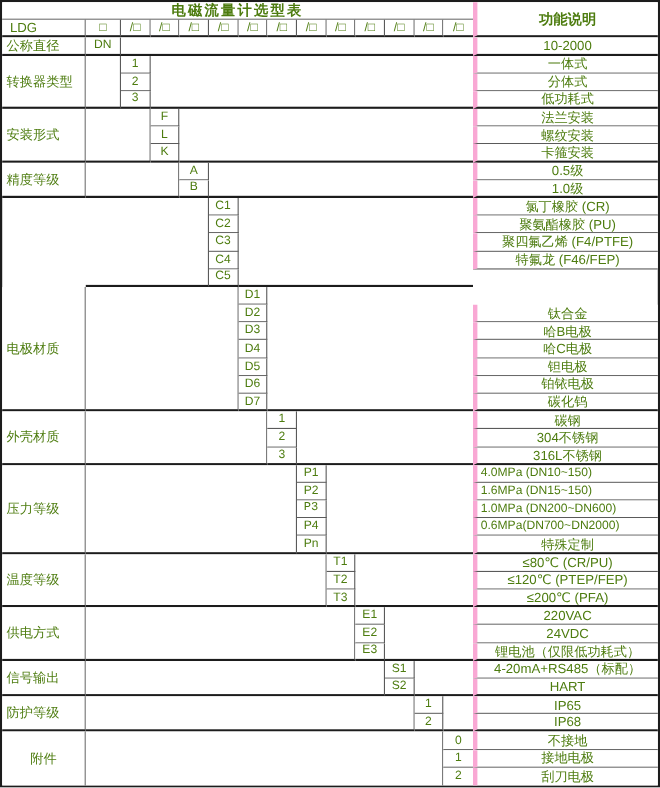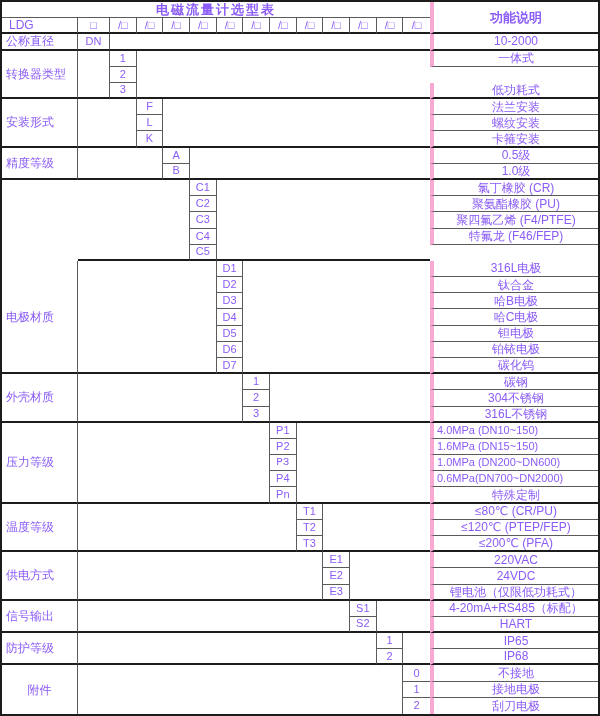--- a/index.html
+++ b/index.html
@@ -2,21 +2,21 @@
 <html><head>
 <meta charset="utf-8">
 <style>
   * { box-sizing: border-box; margin: 0; padding: 0; }
   html, body { background: #ffffff; }
   body { font-family: "Liberation Sans", "DejaVu Sans", sans-serif; }
   #grid {
     width: 600px; height: 716px;
     border: 2px solid #1c1c1c;
     background: #ffffff;
-    color: #8b5cf6;
+    color: #4d7c0f;
     display: grid;
     grid-template-columns: 76px 32px repeat(12, 1fr) 168px;
     grid-template-rows: repeat(44, 1fr);
   }
   .cell {
     display: flex; align-items: center; justify-content: center;
     border-right: 1px solid #5a5a5a;
     border-bottom: 1px solid #5a5a5a;
     font-size: 12px; line-height: 1;
     white-space: nowrap; overflow: hidden;
@@ -59,20 +59,21 @@
     <div class="cell label thick" style="grid-area: 3 / 1 / 4 / 2;">公称直径</div>
     <div class="cell thick no-right" style="grid-area: 3 / 3 / 4 / 15;"></div>
     <div class="cell code thick" style="grid-area: 3 / 2 / 4 / 3;">DN</div>
     <div class="cell func thick" style="grid-area: 3 / 15 / 4 / 16;">10-2000</div>
     <div class="cell label thick" style="grid-area: 4 / 1 / 7 / 2;">转换器类型</div>
     <div class="cell thick" style="grid-area: 4 / 2 / 7 / 3;"></div>
     <div class="cell thick no-right" style="grid-area: 4 / 4 / 7 / 15;"></div>
     <div class="cell code" style="grid-area: 4 / 3 / 5 / 4;">1</div>
     <div class="cell func" style="grid-area: 4 / 15 / 5 / 16;">一体式</div>
     <div class="cell code" style="grid-area: 5 / 3 / 6 / 4;">2</div>
+    <div class="cell func" style="grid-area: 5 / 15 / 6 / 16;">分体式</div>
     <div class="cell code thick" style="grid-area: 6 / 3 / 7 / 4;">3</div>
     <div class="cell func thick" style="grid-area: 6 / 15 / 7 / 16;">低功耗式</div>
     <div class="cell label thick" style="grid-area: 7 / 1 / 10 / 2;">安装形式</div>
     <div class="cell thick" style="grid-area: 7 / 2 / 10 / 4;"></div>
     <div class="cell thick no-right" style="grid-area: 7 / 5 / 10 / 15;"></div>
     <div class="cell code" style="grid-area: 7 / 4 / 8 / 5;">F</div>
     <div class="cell func" style="grid-area: 7 / 15 / 8 / 16;">法兰安装</div>
     <div class="cell code" style="grid-area: 8 / 4 / 9 / 5;">L</div>
     <div class="cell func" style="grid-area: 8 / 15 / 9 / 16;">螺纹安装</div>
     <div class="cell code thick" style="grid-area: 9 / 4 / 10 / 5;">K</div>
@@ -92,21 +93,20 @@
     <div class="cell func" style="grid-area: 13 / 15 / 14 / 16;">聚氨酯橡胶 (PU)</div>
     <div class="cell code" style="grid-area: 14 / 6 / 15 / 7;">C3</div>
     <div class="cell func" style="grid-area: 14 / 15 / 15 / 16;">聚四氟乙烯 (F4/PTFE)</div>
     <div class="cell code" style="grid-area: 15 / 6 / 16 / 7;">C4</div>
     <div class="cell func" style="grid-area: 15 / 15 / 16 / 16;">特氟龙 (F46/FEP)</div>
     <div class="cell code thick" style="grid-area: 16 / 6 / 17 / 7;">C5</div>
     <div class="cell label thick" style="grid-area: 17 / 1 / 24 / 2;">电极材质</div>
     <div class="cell thick" style="grid-area: 17 / 2 / 24 / 7;"></div>
     <div class="cell thick no-right" style="grid-area: 17 / 8 / 24 / 15;"></div>
     <div class="cell code" style="grid-area: 17 / 7 / 18 / 8;">D1</div>
-    <div class="cell func" style="grid-area: 17 / 15 / 18 / 16;">316L电极</div>
     <div class="cell code" style="grid-area: 18 / 7 / 19 / 8;">D2</div>
     <div class="cell func" style="grid-area: 18 / 15 / 19 / 16;">钛合金</div>
     <div class="cell code" style="grid-area: 19 / 7 / 20 / 8;">D3</div>
     <div class="cell func" style="grid-area: 19 / 15 / 20 / 16;">哈B电极</div>
     <div class="cell code" style="grid-area: 20 / 7 / 21 / 8;">D4</div>
     <div class="cell func" style="grid-area: 20 / 15 / 21 / 16;">哈C电极</div>
     <div class="cell code" style="grid-area: 21 / 7 / 22 / 8;">D5</div>
     <div class="cell func" style="grid-area: 21 / 15 / 22 / 16;">钽电极</div>
     <div class="cell code" style="grid-area: 22 / 7 / 23 / 8;">D6</div>
     <div class="cell func" style="grid-area: 22 / 15 / 23 / 16;">铂铱电极</div>

